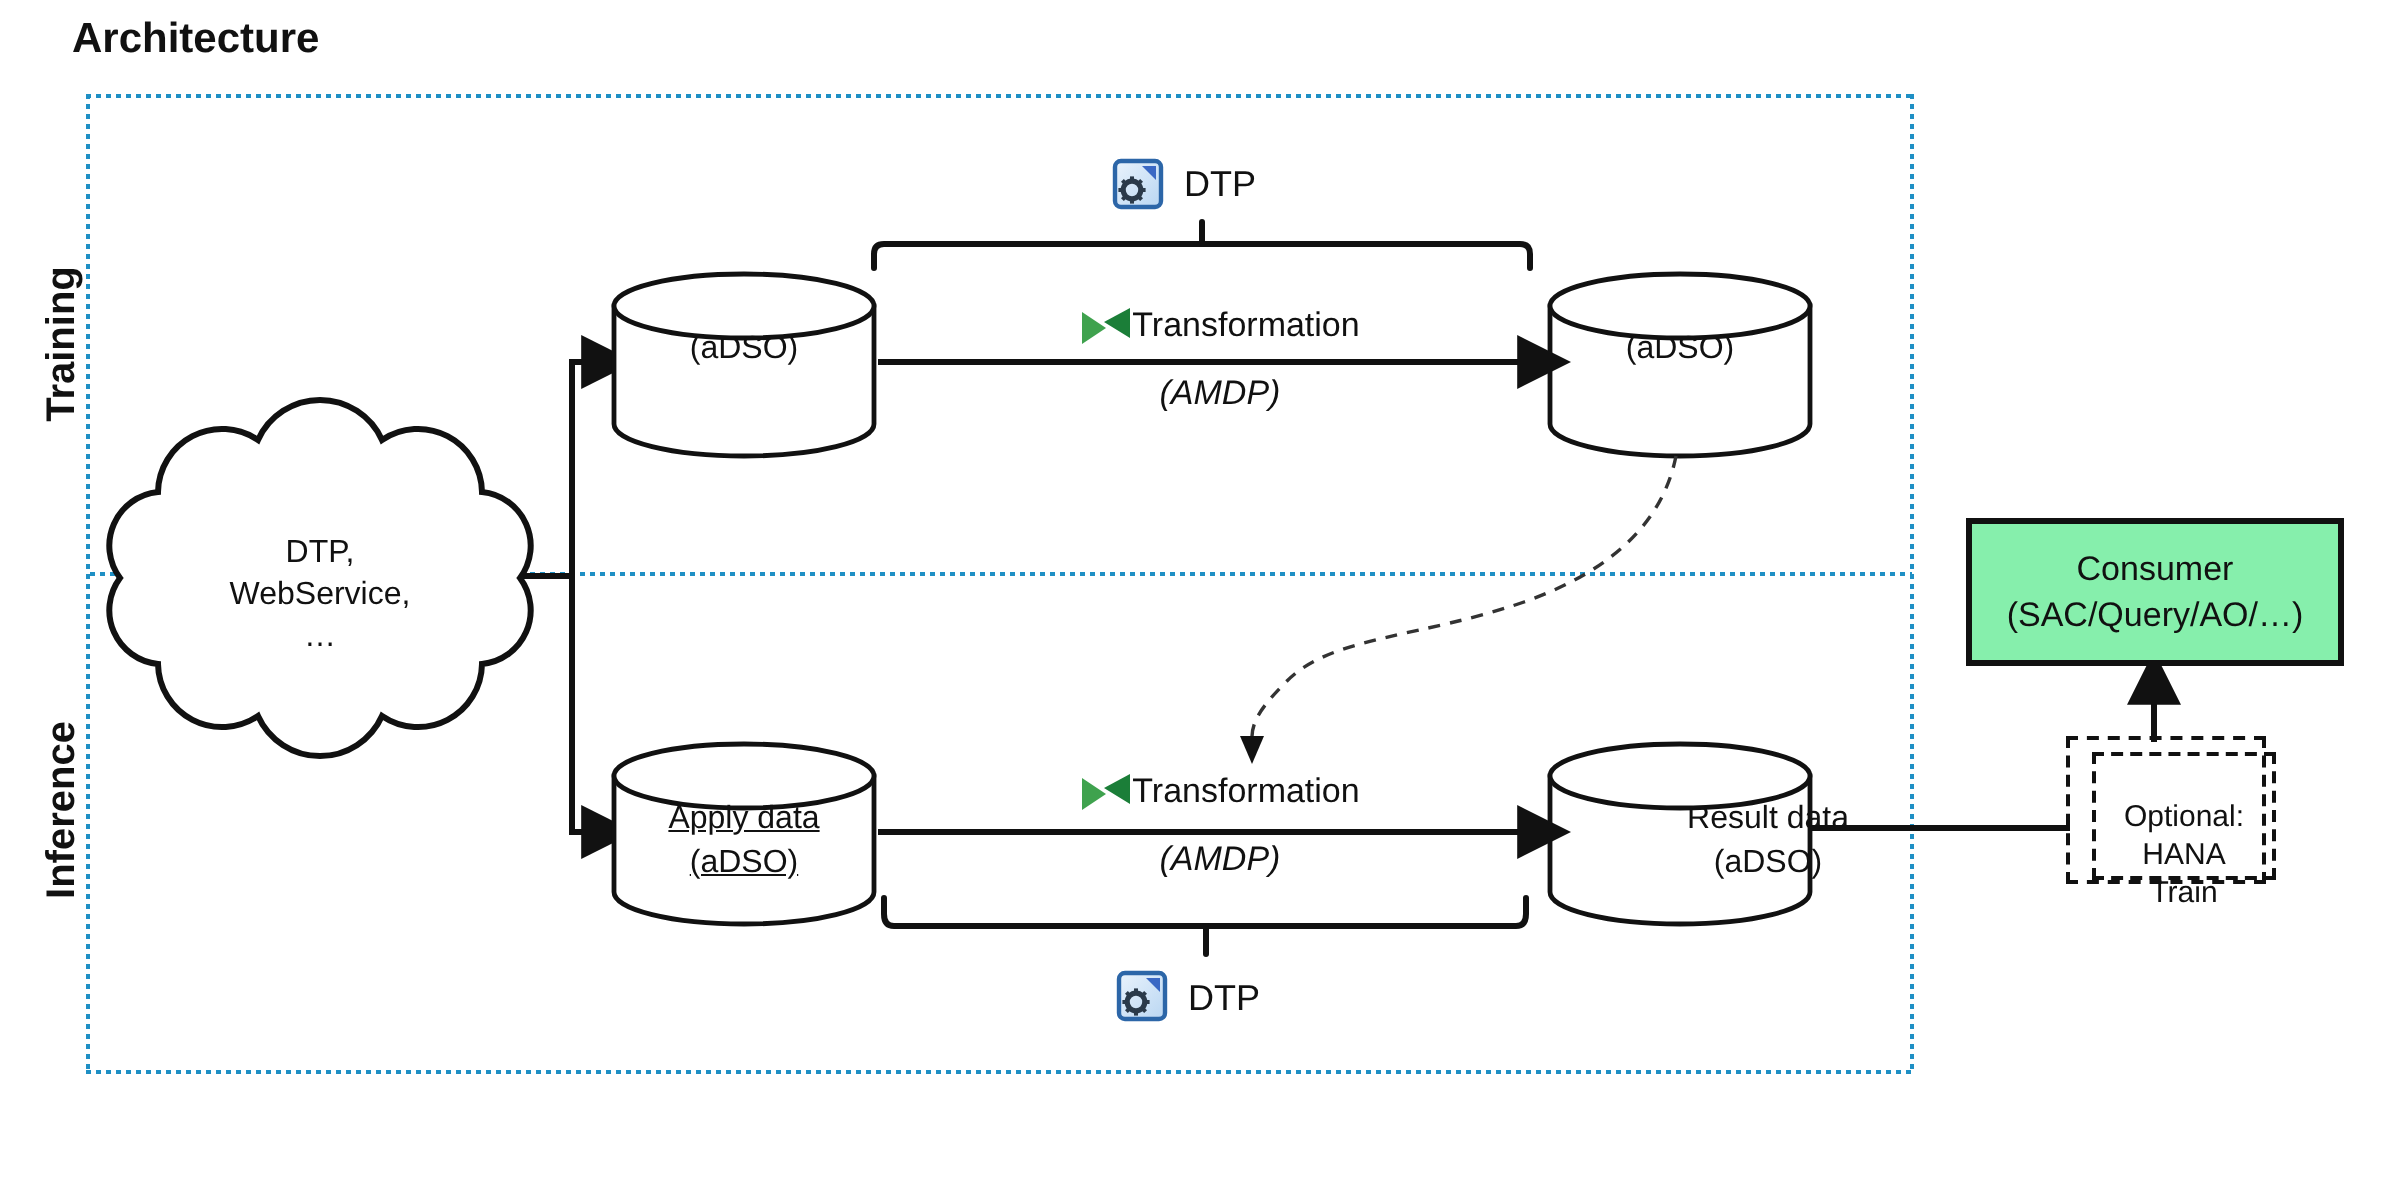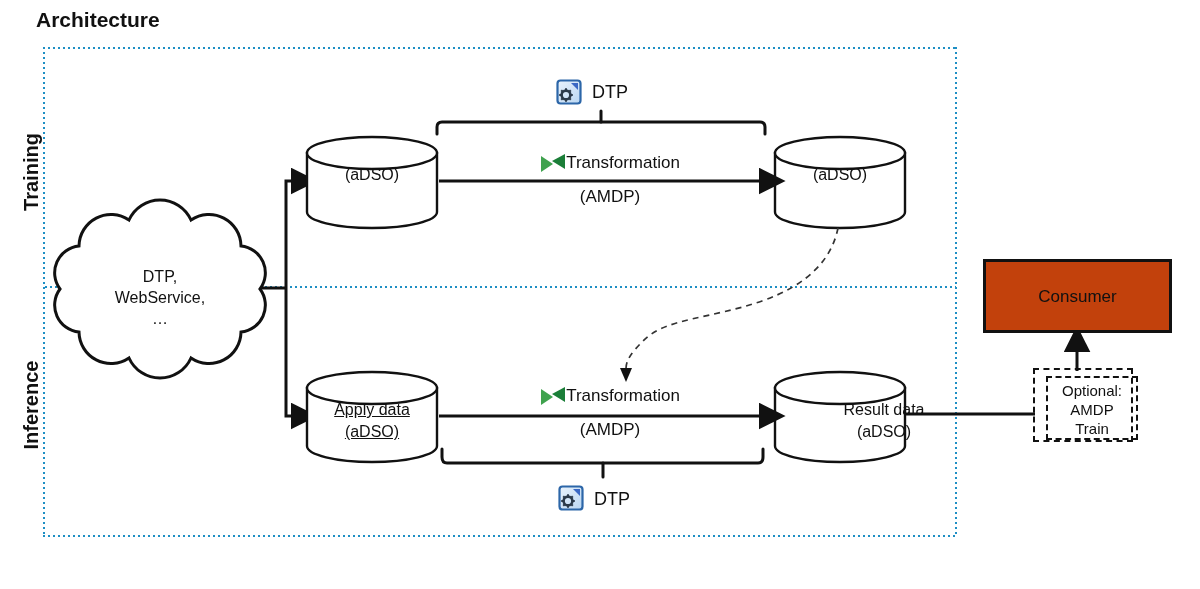--- a/index.html
+++ b/index.html
@@ -15,30 +15,30 @@
   svg.layer{position:absolute;left:0;top:0;z-index:2;}
   .txt{position:absolute;z-index:3;line-height:22px;font-size:16px;text-align:center;}
   .title{position:absolute;left:16px;top:8px;z-index:3;font-size:21px;font-weight:bold;margin-left:20px;}
   .lane-label{position:absolute;z-index:3;width:160px;height:24px;text-align:center;
     font-size:20px;font-weight:bold;transform:rotate(-90deg);}
   .cyl-label span{display:block;}
   .cloud-head{font-weight:bold;}
   .cloud-lines span{display:block;line-height:21px;}
   .trans-row{position:absolute;z-index:3;display:flex;align-items:center;justify-content:center;gap:0;
     width:220px;height:26px;font-size:17px;}
-  .amdp{position:absolute;z-index:3;width:220px;text-align:center;font-size:17px;}
+  .amdp{position:absolute;z-index:3;width:220px;text-align:center;font-size:17px;font-style:italic;}
   .dtp-label{position:absolute;z-index:3;font-size:18px;}
   .icon{display:inline-block;line-height:0;}
   .dtp-icon{position:absolute;z-index:3;width:26px;height:26px;}
   .consumer-box{position:absolute;z-index:3;left:983px;top:259px;width:189px;height:74px;
-    border:3px solid #111;box-sizing:border-box;background:#c2410c;
+    border:3px solid #111;box-sizing:border-box;background:#86efac;
     display:flex;flex-direction:column;align-items:center;justify-content:center;
     font-size:17px;line-height:23px;}
   .dashed-box{position:absolute;z-index:3;border:2.5px dashed #111;box-sizing:border-box;background:transparent;}
-  .optional-text{position:absolute;z-index:4;left:1046px;top:381px;width:92px;
+  .optional-text{position:absolute;z-index:4;left:1046px;top:399px;width:92px;
     font-size:15px;line-height:19px;text-align:center;}
   .optional-text span{display:block;}
 </style>
 </head>
 <body>
 
 <div class="canvas">
 
   <div class="title">Architecture</div>
 
@@ -192,23 +192,24 @@
           <line x1="13.2" y1="19.2" x2="14.8" y2="20.8"></line>
         <line x1="14.8" y1="11.2" x2="13.2" y2="12.8"></line>
           <line x1="6.8" y1="19.2" x2="5.2" y2="20.8"></line>
       </g>
     </svg>
   </span>
   <div class="dtp-label" style="left:594px;top:489px;">DTP</div>
 
   <div class="consumer-box">
     <span>Consumer</span>
+    <span>(SAC/Query/AO/…)</span>
   </div>
 
   <div class="dashed-box" style="left:1033px;top:368px;width:100px;height:74px;"></div>
   <div class="dashed-box" style="left:1046px;top:376px;width:92px;height:64px;"></div>
   <div class="optional-text">
     <span>Optional:</span>
-    <span>AMDP</span>
+    <span>HANA</span>
     <span>Train</span>
   </div>
 
 </div>
 
 </body></html>

